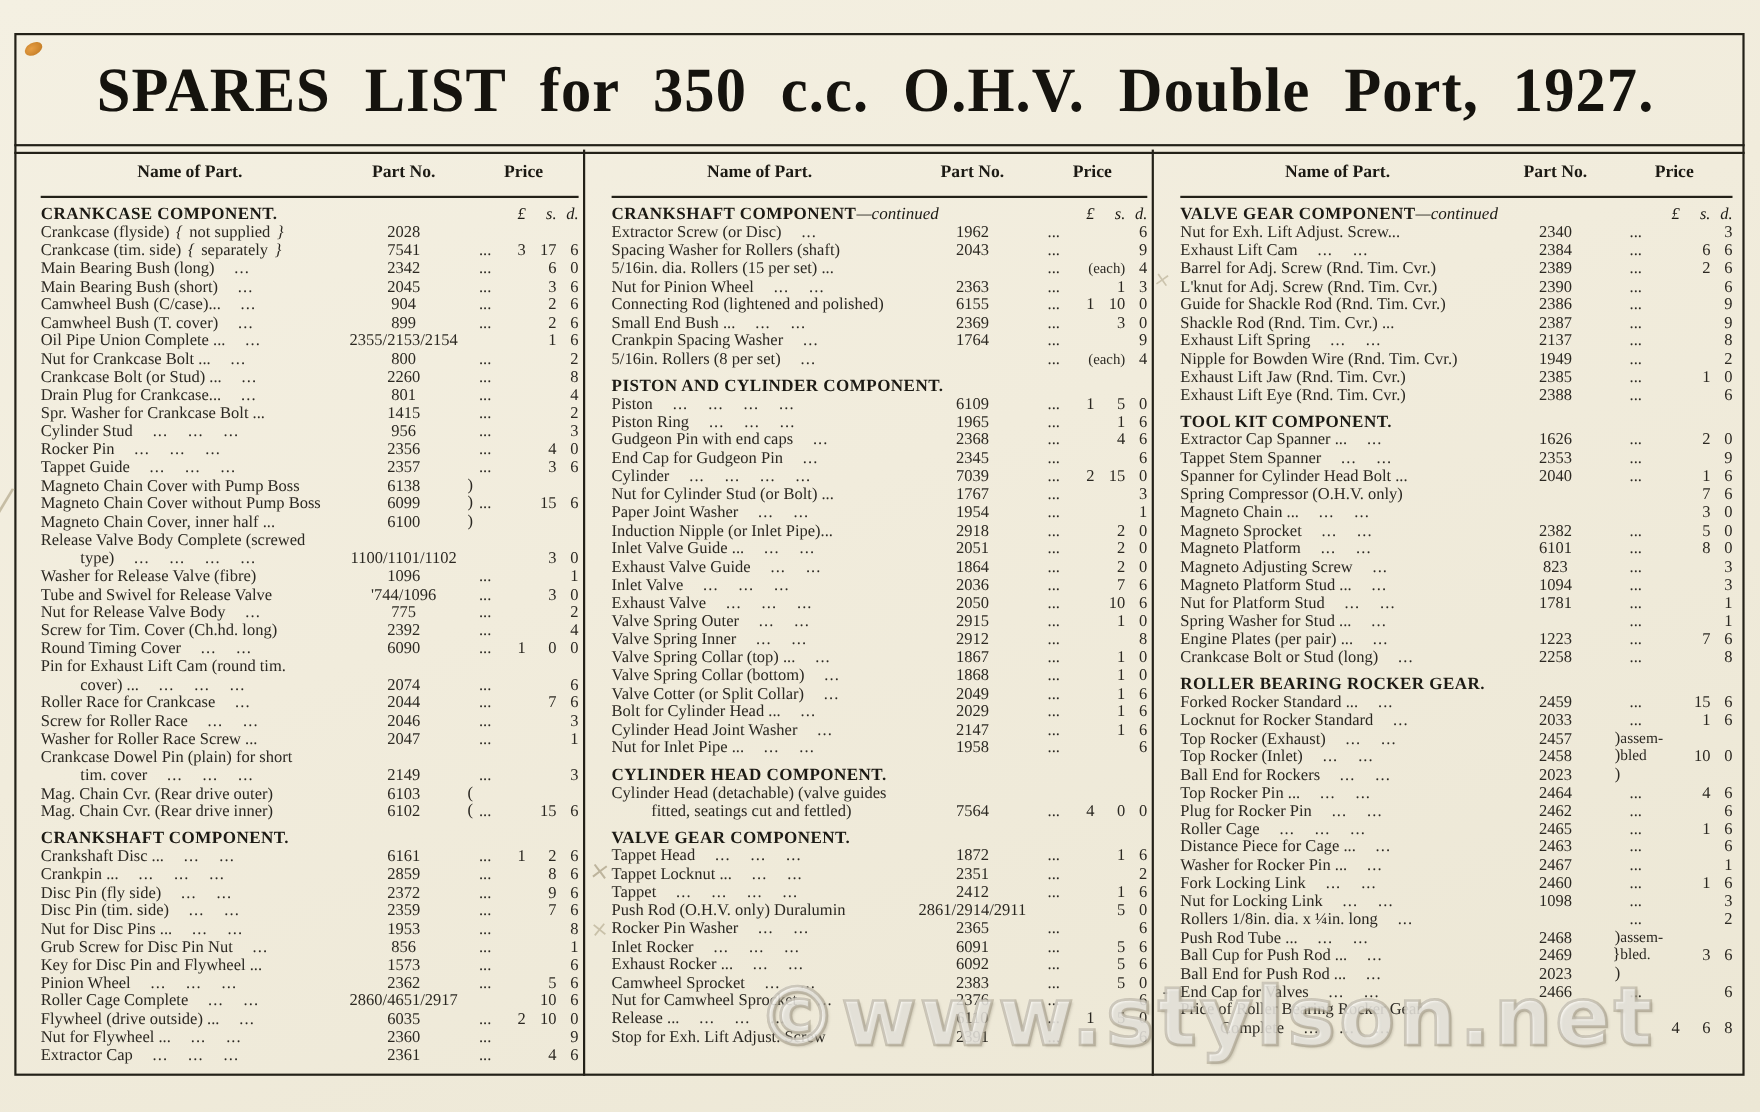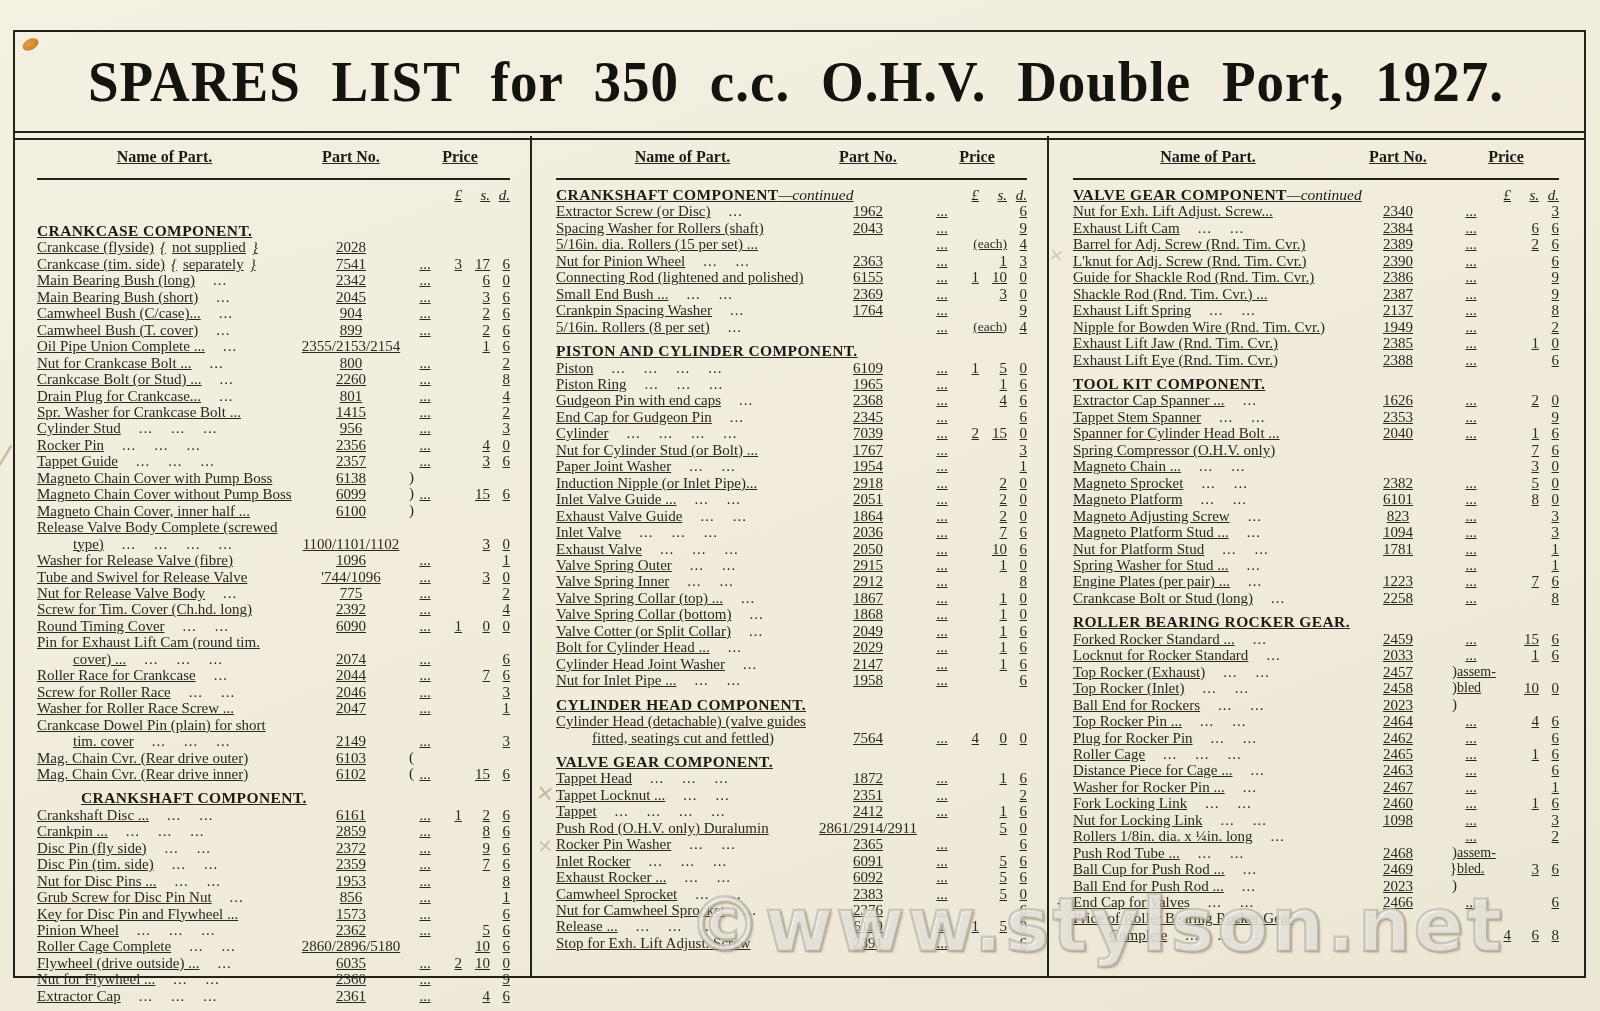--- a/index.html
+++ b/index.html
@@ -8,21 +8,21 @@
         font-family:"Liberation Serif",serif;color:#2b2822;}
   .frame{position:absolute;left:13px;top:30px;right:14px;bottom:33px;
          border:2px solid #232118;}
   .title-band{position:absolute;left:13px;top:32px;right:21px;height:99px;
               display:flex;align-items:center;justify-content:center;}
   .title{font-weight:bold;font-size:55px;color:#15130e;letter-spacing:1px;
          word-spacing:16px;white-space:nowrap;transform:scaleY(1.04);}
   .dbl{position:absolute;left:13px;right:14px;top:131px;height:5px;
        border-top:2px solid #232118;border-bottom:2px solid #232118;}
   .cols{position:absolute;left:13px;right:14px;top:136px;bottom:33px;display:flex;}
-  .col{box-sizing:border-box;padding:0 20px 0 24px;text-decoration:underline;}
+  .col{box-sizing:border-box;padding:0 4px 0 24px;}
   .col0{width:517px;} .col1w{width:517px;} .col2w{width:532px;}
   .col + .col{border-left:2px solid #232118;}
   .col-head{display:grid;height:42px;align-items:center;border-bottom:2px solid #232118;
             font-weight:bold;font-size:16px;color:#1c1a14;}
   .col0 .col-head,.col1w .col-head{grid-template-columns:1fr 118px 100px;}
   .col2w .col-head{grid-template-columns:1fr 110px 106px;}
   .ch{text-align:center;white-space:nowrap;}
   .col-body{padding-top:5px;font-size:15px;line-height:16.45px;}
   .sec-head,.row{display:grid;}
   .col0 .sec-head,.col0 .row,.col1w .sec-head,.col1w .row{
@@ -74,21 +74,21 @@
 
   <div class="cols">
     <div class="col col0">
       <div class="col-head">
         <span class="ch">Name of Part.</span>
         <span class="ch">Part No.</span>
         <span class="ch">Price</span>
       </div>
       <div class="col-body">
           <div class="sec-head">
-            <span class="sec-title" style="grid-column: 1 / 4; margin-top: 36px;">CRANKCASE COMPONENT.</span>
+            <span class="sec-title" style="grid-column: 1 / 4;">CRANKCASE COMPONENT.</span>
             <span class="ph c-l">£</span>
             <span class="ph c-s">s.</span>
             <span class="ph c-d">d.</span>
           </div>
           <div class="row">
             <span class="c-name"><span class="nm">Crankcase (flyside)</span><span class="note ng">{</span><span>not supplied</span><span class="ng">}</span></span>
             <span class="c-part"><span class="pnum">2028</span></span>
           </div>
           <div class="row">
             <span class="c-name"><span class="nm">Crankcase (tim. side)</span><span class="note ng">{</span><span>separately</span><span class="ng">}</span></span>
@@ -278,21 +278,21 @@
             <span class="c-part"><span class="pnum">6103</span><span class="brace">(</span></span>
           </div>
           <div class="row">
             <span class="c-name"><span class="nm">Mag. Chain Cvr. (Rear drive inner)</span></span>
             <span class="c-part"><span class="pnum">6102</span><span class="brace">(</span></span>
             <span class="c-mid">...</span>
             <span class="c-s">15</span>
             <span class="c-d">6</span>
           </div>
           <div class="sec-head gap">
-            <span class="sec-title" style="grid-column: 1 / 7; margin-left: 44px;">CRANKSHAFT COMPONENT.</span>
+            <span class="sec-title" style="grid-column: 1 / 7;">CRANKSHAFT COMPONENT.</span>
           </div>
           <div class="row">
             <span class="c-name"><span class="nm">Crankshaft Disc ...</span><span class="ldots">...</span><span class="ldots">...</span></span>
             <span class="c-part"><span class="pnum">6161</span></span>
             <span class="c-mid">...</span>
             <span class="c-l">1</span>
             <span class="c-s">2</span>
             <span class="c-d">6</span>
           </div>
           <div class="row">
@@ -336,21 +336,21 @@
           </div>
           <div class="row">
             <span class="c-name"><span class="nm">Pinion Wheel</span><span class="ldots">...</span><span class="ldots">...</span><span class="ldots">...</span></span>
             <span class="c-part"><span class="pnum">2362</span></span>
             <span class="c-mid">...</span>
             <span class="c-s">5</span>
             <span class="c-d">6</span>
           </div>
           <div class="row">
             <span class="c-name"><span class="nm">Roller Cage Complete</span><span class="ldots">...</span><span class="ldots">...</span></span>
-            <span class="c-part"><span class="pnum">2860/2896/5180</span></span>
+            <span class="c-part"><span class="pnum">2860/4651/2917</span></span>
             <span class="c-s">10</span>
             <span class="c-d">6</span>
           </div>
           <div class="row">
             <span class="c-name"><span class="nm">Flywheel (drive outside) ...</span><span class="ldots">...</span></span>
             <span class="c-part"><span class="pnum">6035</span></span>
             <span class="c-mid">...</span>
             <span class="c-l">2</span>
             <span class="c-s">10</span>
             <span class="c-d">0</span>

